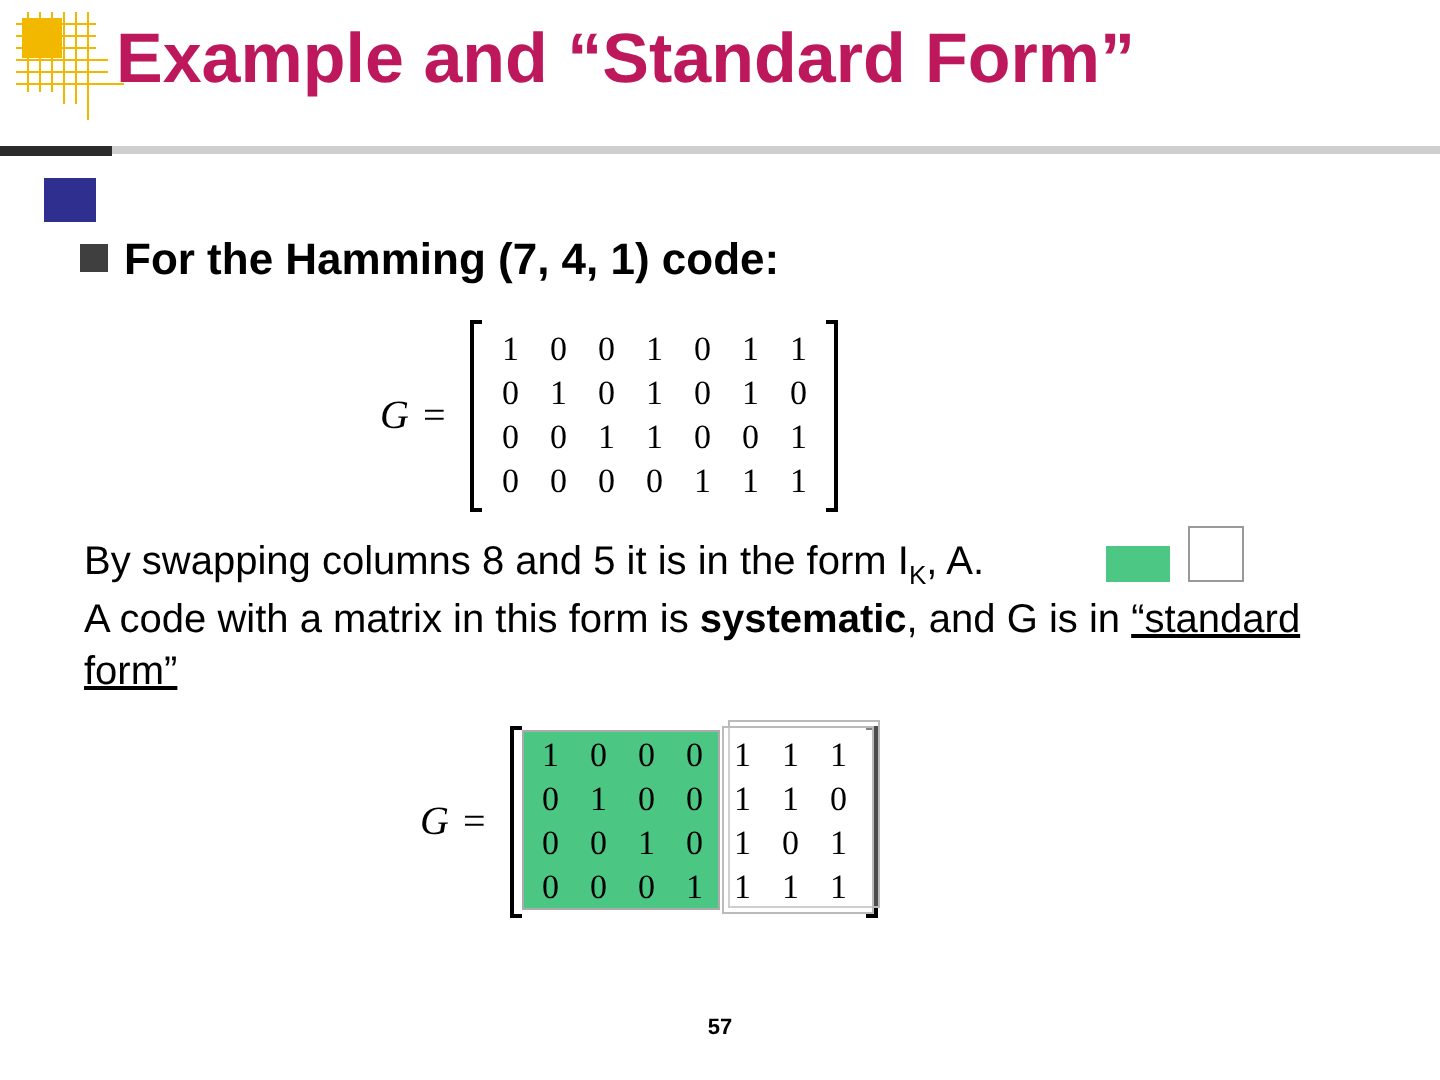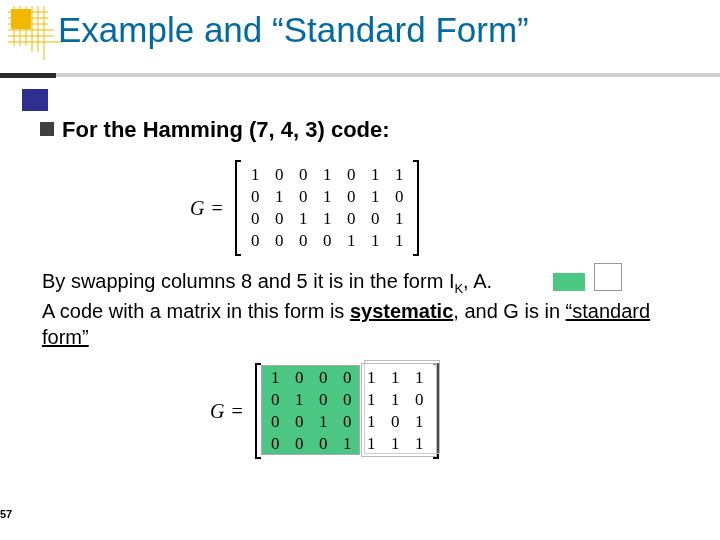--- a/index.html
+++ b/index.html
@@ -12,22 +12,22 @@
   }
   .logo {
     position: absolute;
     left: 8px; top: 6px;
     width: 54px; height: 54px;
   }
   .title {
     position: absolute;
     left: 58px; top: 10px;
     font-size: 35px;
-    font-weight: normal;
-    color: #0369a1;
+    font-weight: bold;
+    color: #be185d;
   }
   .rule-dark {
     position: absolute;
     left: 0; top: 73px;
     width: 56px; height: 5px;
     background: #2b2b2b;
   }
   .rule-light {
     position: absolute;
     left: 56px; top: 73px;
@@ -131,20 +131,21 @@
     left: 594px; top: 263px;
     width: 28px; height: 28px;
     border: 1px solid #999;
     background: rgba(255,255,255,0.2);
     z-index: -1;
   }
   .pagenum {
     position: absolute;
     left: 0; width: 720px;
     top: 508px;
+    text-align: center;
     font-size: 11px;
     font-weight: bold;
     color: #000;
   }
 </style>
 </head>
 <body>
 
 <svg class="logo" viewBox="0 0 54 54">
   <g stroke="#f2b800" stroke-width="1" fill="none">
@@ -164,21 +165,21 @@
   <rect x="3" y="3" width="20" height="20" fill="#f2b800"></rect>
 </svg>
 
 <div class="title">Example and “Standard Form”</div>
 
 <div class="rule-dark"></div>
 <div class="rule-light"></div>
 <div class="blue-box"></div>
 
 <div class="bullet1">
-  <span class="bullet-square"></span><span>For the Hamming (7, 4, 3) code:</span>
+  <span class="bullet-square"></span><span>For the Hamming (7, 4, 1) code:</span>
 </div>
 
 <div class="matrix1">
   <span class="matrix-eq"><span>G</span> <span class="eq">=</span></span>
   <span class="mbox">
     <span class="lbracket"></span>
     <table class="mtx">
       <tbody>
           <tr>
             <td>1</td>
@@ -219,21 +220,21 @@
     </tbody>
       </table>
     <span class="rbracket"></span>
   </span>
 </div>
 
 <div class="highlight-ik"></div>
 <div class="highlight-a"></div>
 <div class="para1">
   <span>By swapping columns 8 and 5 it is in the form </span><span>I</span><span class="sub">K</span><span>, </span><span>A.</span><br>
-  <span>A code with a matrix in this form is </span><span class="bold" style="text-decoration:underline">systematic</span><span>, and G is in </span><span style="text-decoration:underline">“standard form”</span>
+  <span>A code with a matrix in this form is </span><span class="bold" style="">systematic</span><span>, and G is in </span><span style="text-decoration:underline">“standard form”</span>
 </div>
 
 <div class="matrix2-wrap">
   <span class="matrix-eq"><span>G</span> <span class="eq">=</span></span>
   <span class="mbox" style="position:relative">
     <span class="lbracket"></span>
     <table class="mtx" style="position:relative;z-index:2">
       <tbody>
           <tr>
             <td>1</td>

